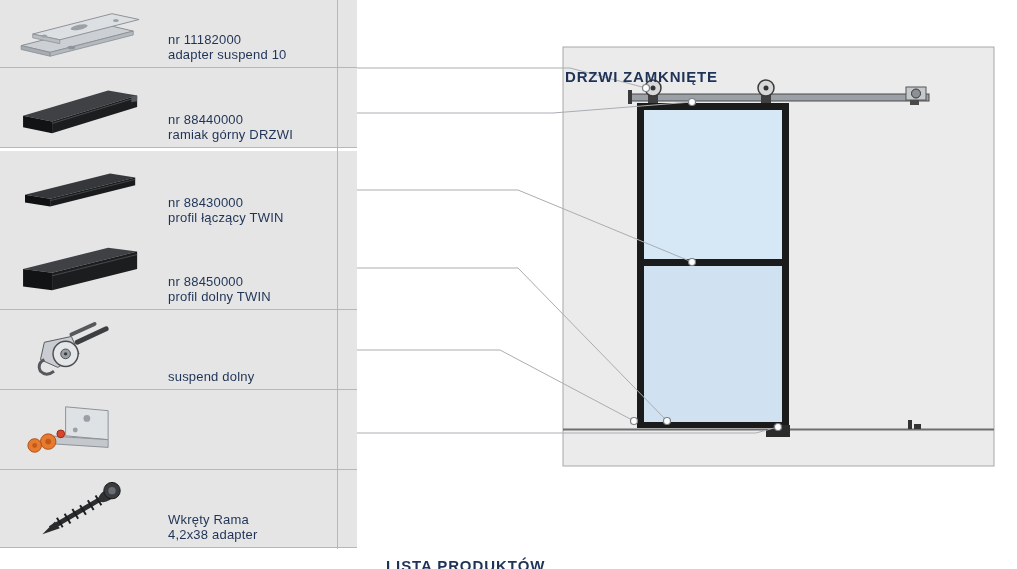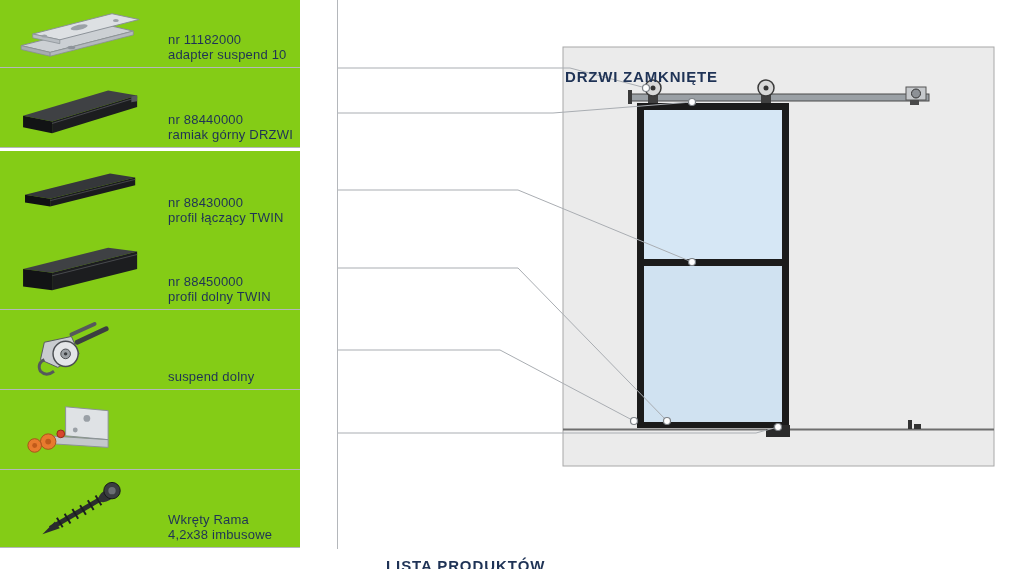--- a/index.html
+++ b/index.html
@@ -1,20 +1,20 @@
 <!DOCTYPE html>
 <html><head>
 <meta charset="utf-8">
 <style>
   * { margin:0; padding:0; box-sizing:border-box; }
   html,body { background:#ffffff; font-family:"Liberation Sans", sans-serif; }
   #stage { position:relative; width:1017px; height:569px; overflow:hidden; background:#fff; }
 
   
-  .part-row { position:absolute; left:0; width:300px; border-bottom:1px solid #b4b7bb; background:#84cc16; z-index:2; }
+  .part-row { position:absolute; left:0; width:357px; border-bottom:1px solid #b4b7bb; background:#e5e5e5; z-index:2; }
   .part-icon { position:absolute; left:8px; top:0; height:100%; width:150px;
                display:flex; align-items:center; justify-content:center; }
   .part-text { position:absolute; left:168px; bottom:5px; color:#1f3356;
                font-size:13px; line-height:15px; letter-spacing:0.2px; }
   #vline { position:absolute; left:337px; top:0; width:1px; height:549px; background:#b4b7bb; z-index:2; }
 
   
   #scene { position:absolute; left:0; top:0; z-index:1; pointer-events:none; }
   .heading { position:absolute; left:565px; top:24px; color:#1f3356; font-size:15px;
              font-weight:bold; letter-spacing:0.8px; z-index:3;margin-top:44px; }
@@ -198,21 +198,21 @@
           <line x1="41" y1="35" x2="47" y2="45" stroke="#1c1e20" stroke-width="2"></line>
           <line x1="33" y1="39" x2="39" y2="49" stroke="#1c1e20" stroke-width="2"></line>
           <polygon points="31,43 36,50 18,56" fill="#2a2c2e"></polygon>
           <ellipse cx="85" cy="16" rx="10" ry="5.5" transform="rotate(-30 85 16)" fill="#2f3134"></ellipse>
           <circle cx="90" cy="11" r="8.5" fill="#3a3d40" stroke="#141617" stroke-width="1"></circle>
           <circle cx="90" cy="11" r="3.8" fill="#6a6e72"></circle>
         </svg>
       </div>
       <div class="part-text">
         <div>Wkręty Rama</div>
-        <div>4,2x38 imbusowe</div>
+        <div>4,2x38 adapter</div>
       </div>
     </div>
 
     <div id="vline"></div>
   </div>
 
   <div class="footer-caption">LISTA PRODUKTÓW</div>
 
 </div>
 

